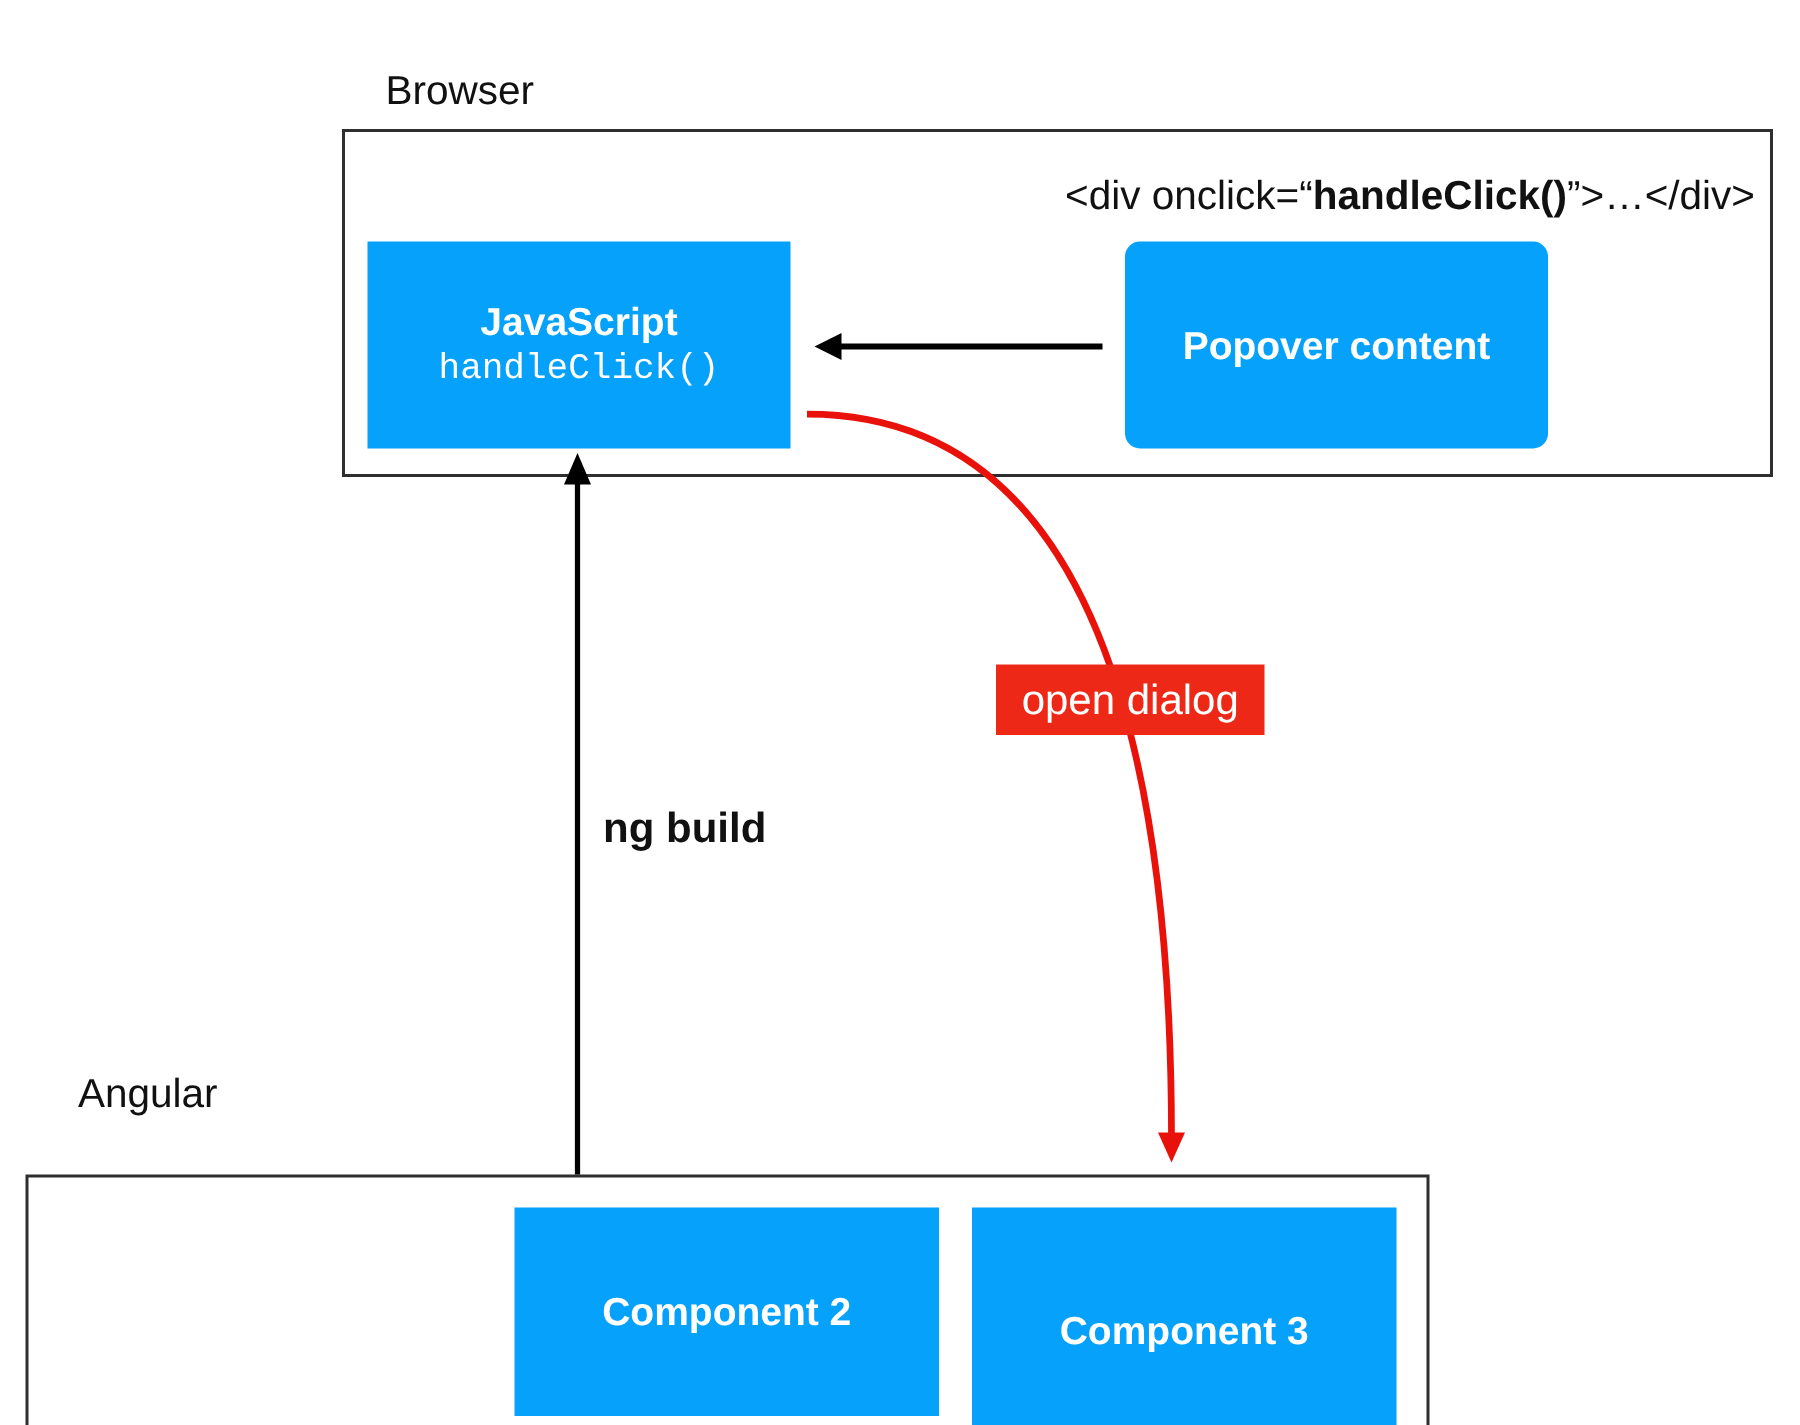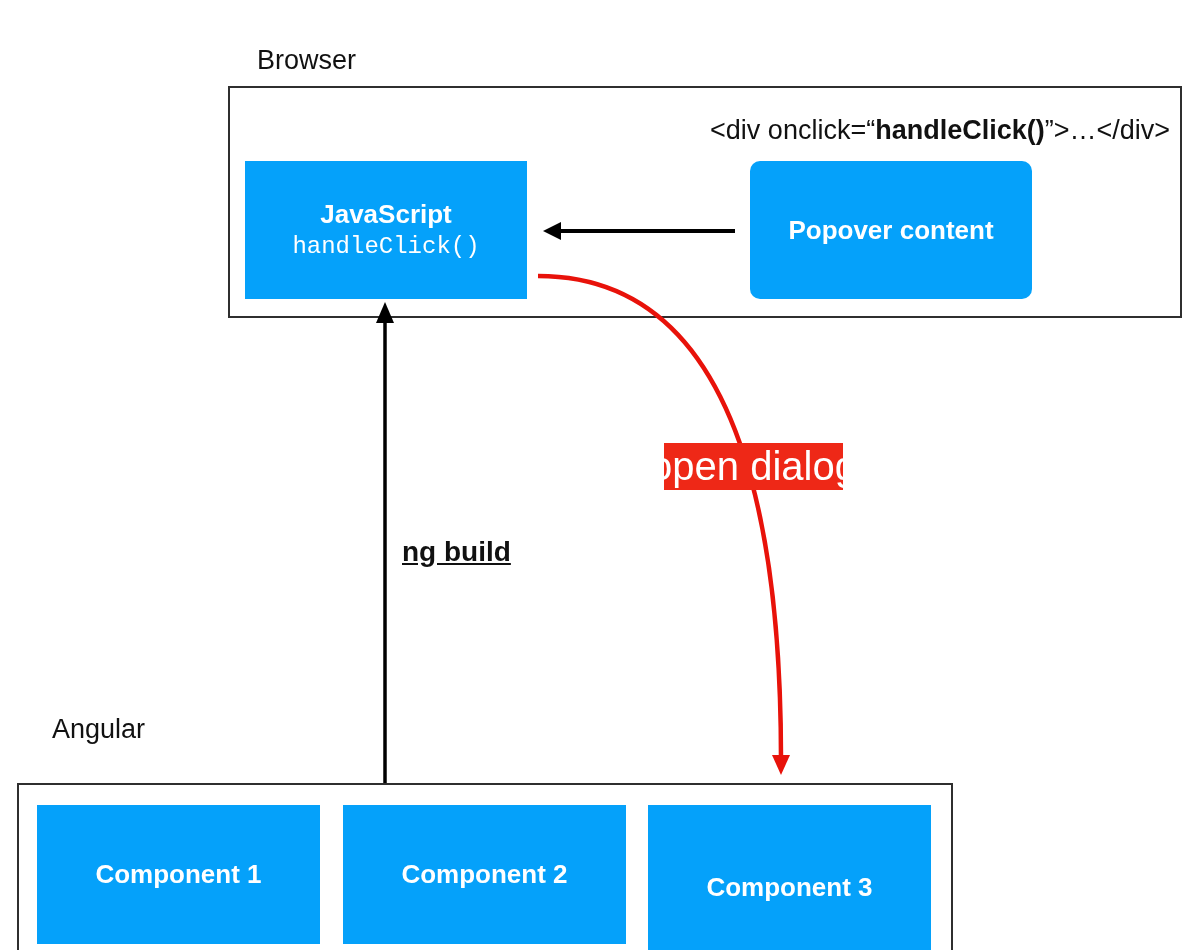--- a/index.html
+++ b/index.html
@@ -72,37 +72,36 @@
     pointer-events: none;
   }
   #open-dialog-label {
     position: absolute;
     left: 664px;
     top: 410px;
     width: 179px;
     height: 47px;
     background: #ee2817;
     color: #ffffff;
-    font-size: 40px;
+    font-size: 28px;
     display: flex;
     align-items: center;
     justify-content: center;
     z-index: 4;
     white-space: nowrap;
   }
   #ng-build-label {
     position: absolute;
     left: 402px;
     top: 503px;
     font-size: 28px;
     font-weight: bold;
     color: #111111;
     z-index: 2;
     white-space: nowrap;
-    text-decoration: underline;
   }
 </style>
 </head>
 <body>
 
 <div id="canvas">
 
   <div class="section-label" style="left:257px; top:12px;">Browser</div>
 
   <div class="outline-box" style="left:228px; top:53px; width:954px; height:232px;"></div>
@@ -137,23 +136,20 @@
   </svg>
 
   <div id="open-dialog-label">open dialog</div>
 
   <div id="ng-build-label">ng build</div>
 
   <div class="section-label" style="left:52px; top:681px;">Angular</div>
 
   <div class="outline-box" style="left:17px; top:750px; width:936px; height:180px;"></div>
 
-  <div class="blue-box" style="left:37px; top:772px; width:283px; height:139px;">
-    <div class="box-title">Component 1</div>
-  </div>
 
   <div class="blue-box" style="left:343px; top:772px; width:283px; height:139px;align-items:center;">
     <div class="box-title">Component 2</div>
   </div>
 
   <div class="blue-box" style="left:648px; top:772px; width:283px; height:164px;">
     <div class="box-title">Component 3</div>
   </div>
 
 </div>

